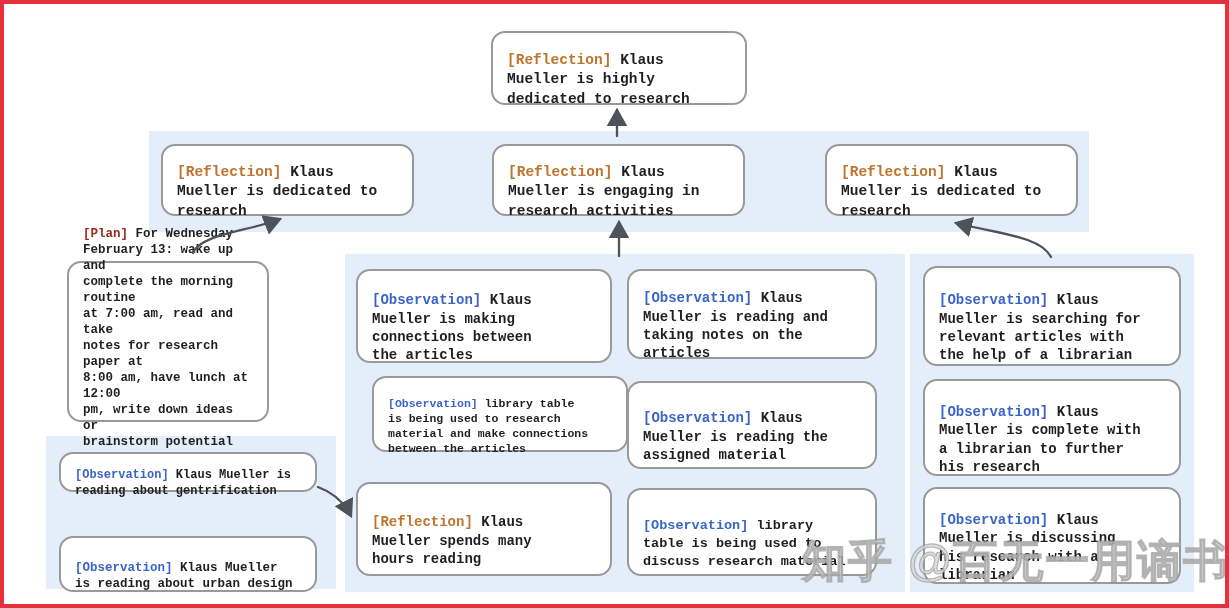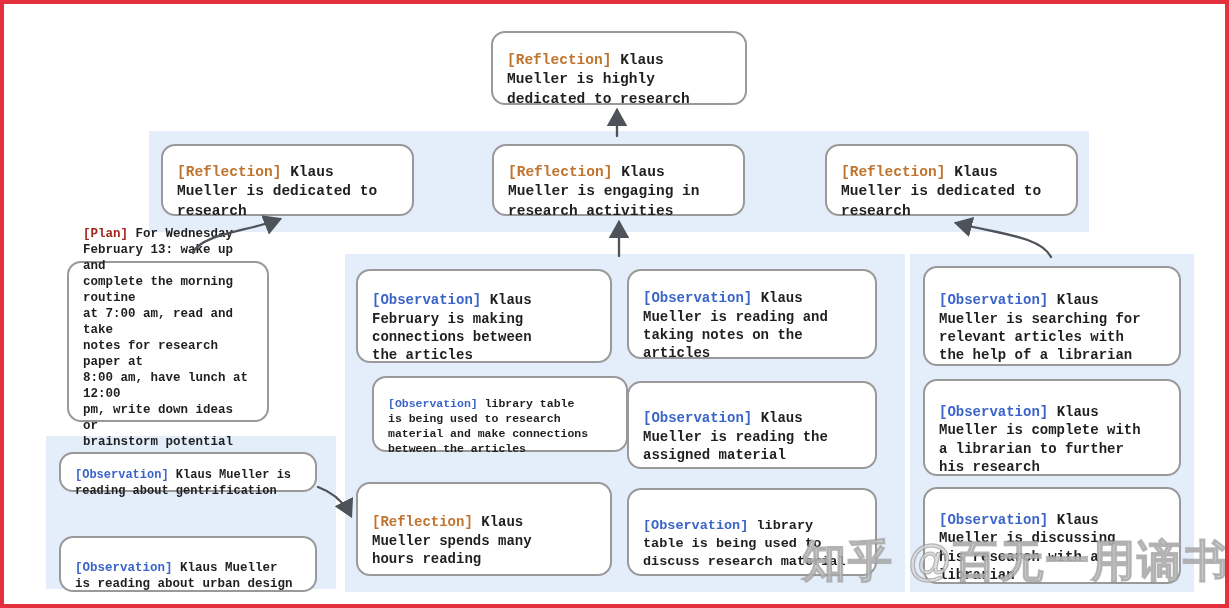--- a/index.html
+++ b/index.html
@@ -114,21 +114,21 @@
 reading about gentrification</span></div>
     </div>
 
   <div class="node" style="left:55px;top:532px;width:258px;height:56px;font-size:12.5px;z-index:2;">
       <div class="txt"><span class="tag-observation">[Observation]</span> <span>Klaus Mueller
 is reading about urban design</span></div>
     </div>
 
   <div class="node" style="left:352px;top:265px;width:256px;height:94px;font-size:14px;z-index:2;">
       <div class="txt"><span class="tag-observation">[Observation]</span> <span>Klaus
-February is making
+Mueller is making
 connections between
 the articles</span></div>
     </div>
 
   <div class="node" style="left:368px;top:372px;width:256px;height:76px;font-size:11.5px;z-index:2;">
       <div class="txt"><span class="tag-observation">[Observation]</span> <span>library table
 is being used to research
 material and make connections
 between the articles</span></div>
     </div>

